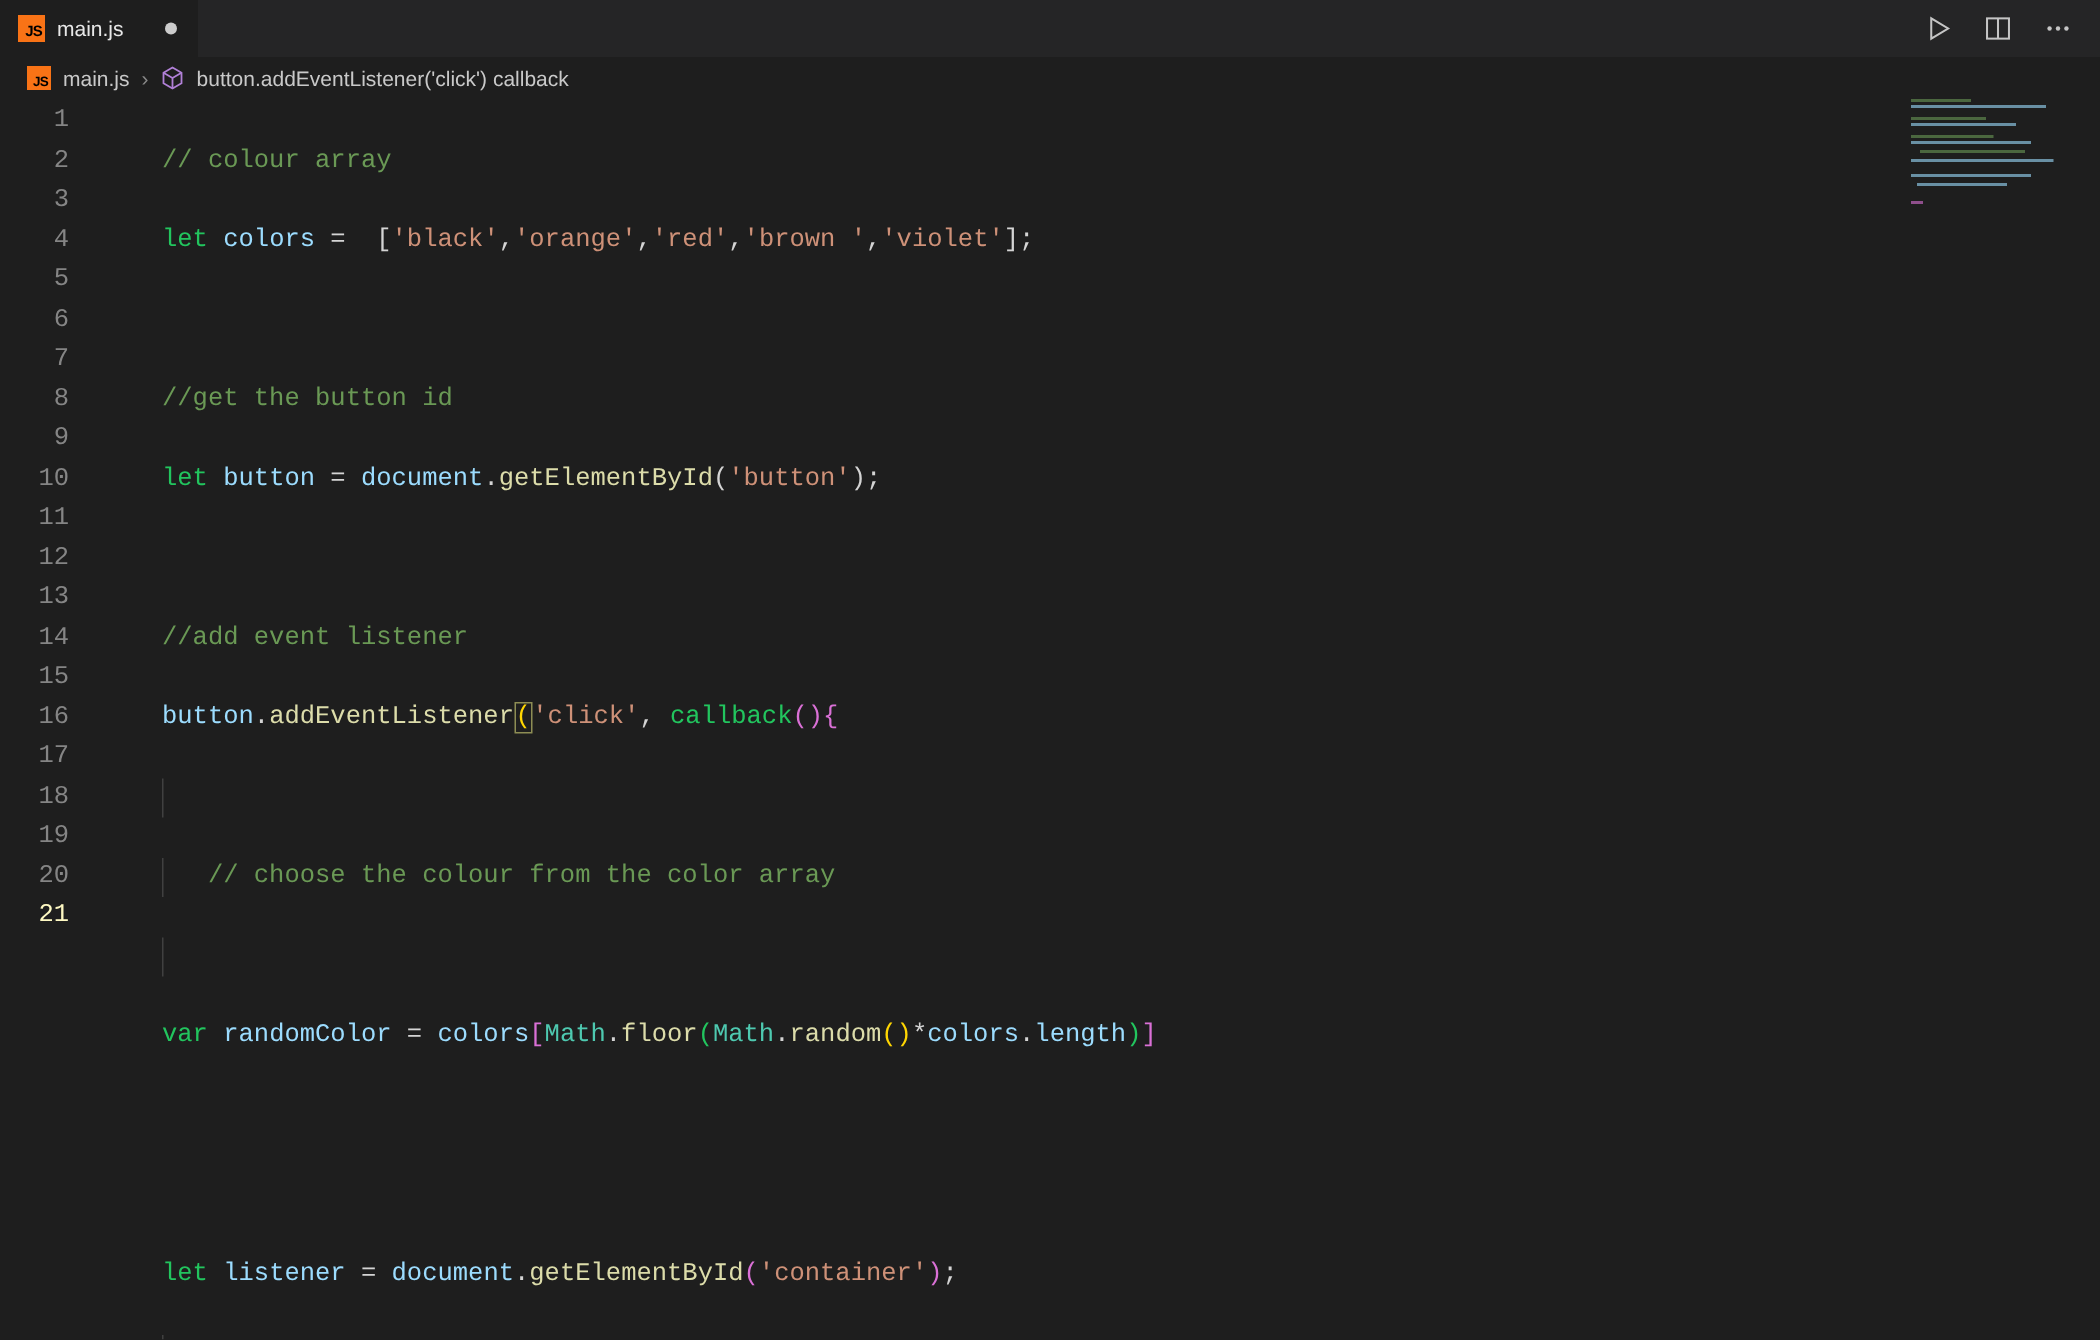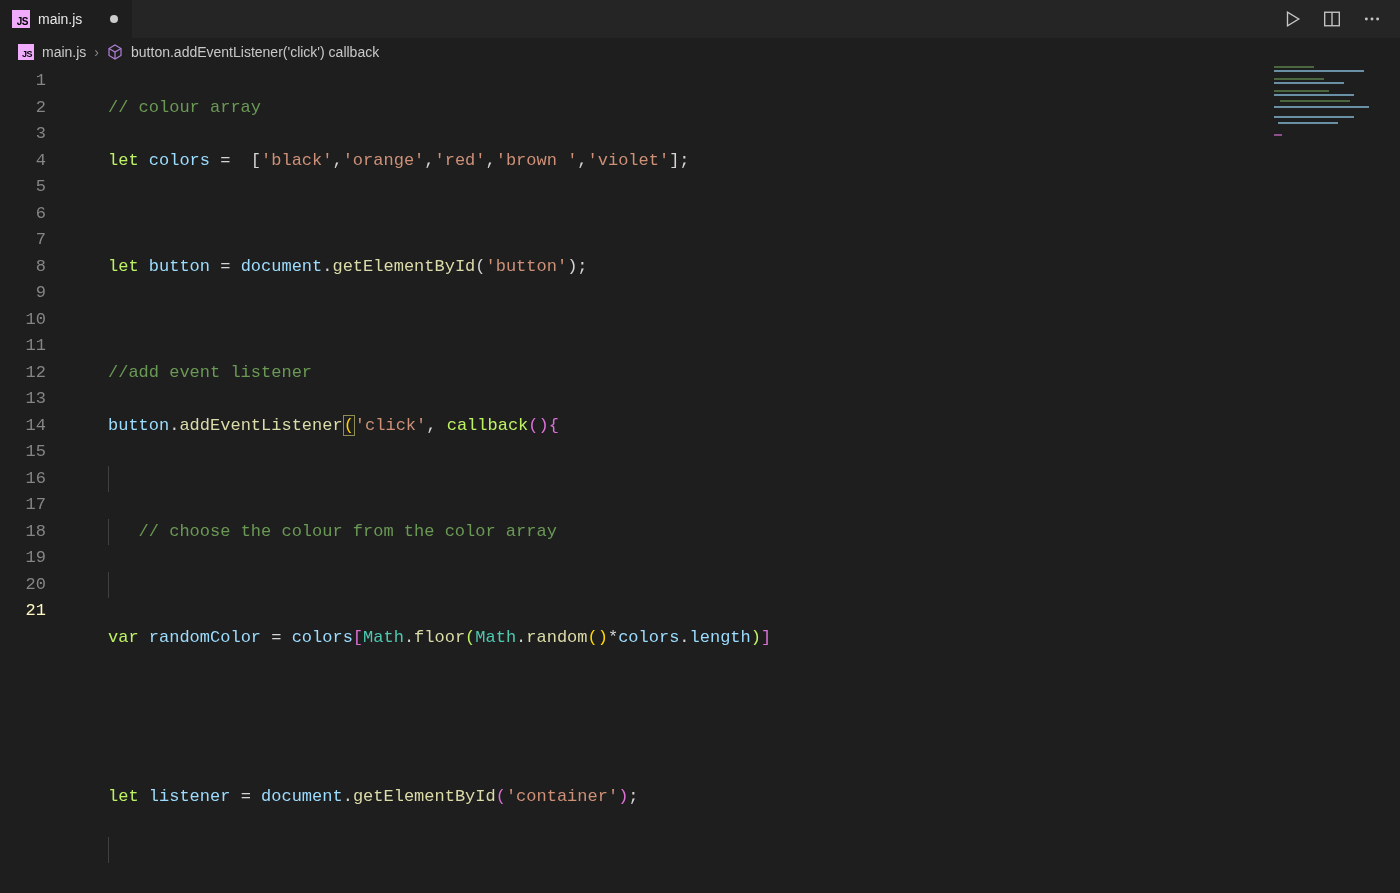--- a/index.html
+++ b/index.html
@@ -1,30 +1,30 @@
 <!DOCTYPE html>
 <html><head>
 <meta charset="utf-8">
 <style>
   * { margin:0; padding:0; box-sizing:border-box; }
   html,body { width:1400px; height:893px; background:#1e1e1e; font-family:"Segoe UI",Arial,sans-serif; color:#ccc; overflow:hidden; }
   .tabbar { height:38px; background:#252526; display:flex; align-items:stretch; }
   .tab { display:flex; align-items:center; background:#1e1e1e; padding:0 14px 0 12px; gap:8px; font-size:14px; color:#e8e8e8; }
-  .js-badge { width:18px; height:18px; background:#f0abfc; color:#000; font-size:10px; font-weight:bold; display:flex; align-items:flex-end; justify-content:flex-end; padding:0 2px 1px 0; letter-spacing:-0.5px; }
+  .js-badge { width:18px; height:18px; background:#f97316; color:#000; font-size:10px; font-weight:bold; display:flex; align-items:flex-end; justify-content:flex-end; padding:0 2px 1px 0; letter-spacing:-0.5px; }
   .dirty-dot { width:8px; height:8px; border-radius:50%; background:#cccccc; margin-left:20px; }
   .tab-actions { margin-left:auto; display:flex; align-items:center; gap:20px; padding:0 18px; }
   .ico-btn { width:20px; height:20px; display:flex; align-items:center; justify-content:center; color:#c5c5c5; cursor:pointer; }
   .crumbs { height:28px; display:flex; align-items:center; padding-left:18px; gap:8px; font-size:14px; color:#c9c9c9; }
   .crumbs .sep { color:#888; }
   .cube { display:inline-flex; }
   .editor-wrap { display:flex; height:calc(100% - 66px); position:relative; }
   .gutter { width:72px; text-align:right; padding-right:26px; color:#858585; font-family:Consolas,"Courier New",monospace; font-size:17px; line-height:26.5px; padding-top:2px; user-select:none; }
   .code { flex:1; font-family:Consolas,"Courier New",monospace; font-size:17px; line-height:26.5px; padding-top:2px; white-space:pre; overflow:hidden;margin-left:36px; }
   .c-comment { color:#6A9955; }
-  .c-kw { color:#bef264; }
+  .c-kw { color:#22c55e; }
   .c-ident { color:#9cdcfe; }
   .c-func { color:#dcdcaa; }
   .c-str { color:#ce9178; }
   .c-plain { color:#d4d4d4; }
   .c-obj { color:#4ec9b0; }
   .c-yellow { color:#ffd602; }
   .c-pink { color:#da70d6; }
   .bracket-box { border:1px solid #8d8d54; padding:0 0; }
   @keyframes blink { 50% { opacity:0; } }
   .indent-guide { border-left:1px solid #404040; display:inline-block; height:26.5px; vertical-align:top; margin-right:-1px; }
@@ -96,20 +96,21 @@
       <div>17</div>
       <div>18</div>
       <div>19</div>
       <div>20</div>
       <div style="color:#fef9c3">21</div>
   </div>
   <div class="code">
 <div><span class="c-comment">// colour array</span></div>
 <div><span class="c-kw">let</span> <span class="c-ident">colors</span><span class="c-plain"> =  [</span><span class="c-str">'black'</span><span class="c-plain">,</span><span class="c-str">'orange'</span><span class="c-plain">,</span><span class="c-str">'red'</span><span class="c-plain">,</span><span class="c-str">'brown '</span><span class="c-plain">,</span><span class="c-str">'violet'</span><span class="c-plain">];</span></div>
 <div> </div>
+<div><span class="c-comment">//get the button id</span></div>
 <div><span class="c-kw">let</span> <span class="c-ident">button</span><span class="c-plain"> = </span><span class="c-ident">document</span><span class="c-plain">.</span><span class="c-func">getElementById</span><span class="c-plain">(</span><span class="c-str">'button'</span><span class="c-plain">);</span></div>
 <div> </div>
 <div><span class="c-comment">//add event listener</span></div>
 <div><span class="c-ident">button</span><span class="c-plain">.</span><span class="c-func">addEventListener</span><span class="c-yellow bracket-box">(</span><span class="c-str">'click'</span><span class="c-plain">, </span><span class="c-kw">callback</span><span class="c-pink">()</span><span class="c-pink">{</span></div>
 <div><span class="indent-guide"></span> </div>
 <div><span class="indent-guide"></span>   <span class="c-comment">// choose the colour from the color array</span></div>
 <div><span class="indent-guide"></span> </div>
 <div><span class="c-kw">var</span> <span class="c-ident">randomColor</span><span class="c-plain"> = </span><span class="c-ident">colors</span><span class="c-pink">[</span><span class="c-obj">Math</span><span class="c-plain">.</span><span class="c-func">floor</span><span class="c-kw">(</span><span class="c-obj">Math</span><span class="c-plain">.</span><span class="c-func">random</span><span class="c-yellow">()</span><span class="c-plain">*</span><span class="c-ident">colors</span><span class="c-plain">.</span><span class="c-ident">length</span><span class="c-kw">)</span><span class="c-pink">]</span></div>
 <div> </div>
 <div> </div>

